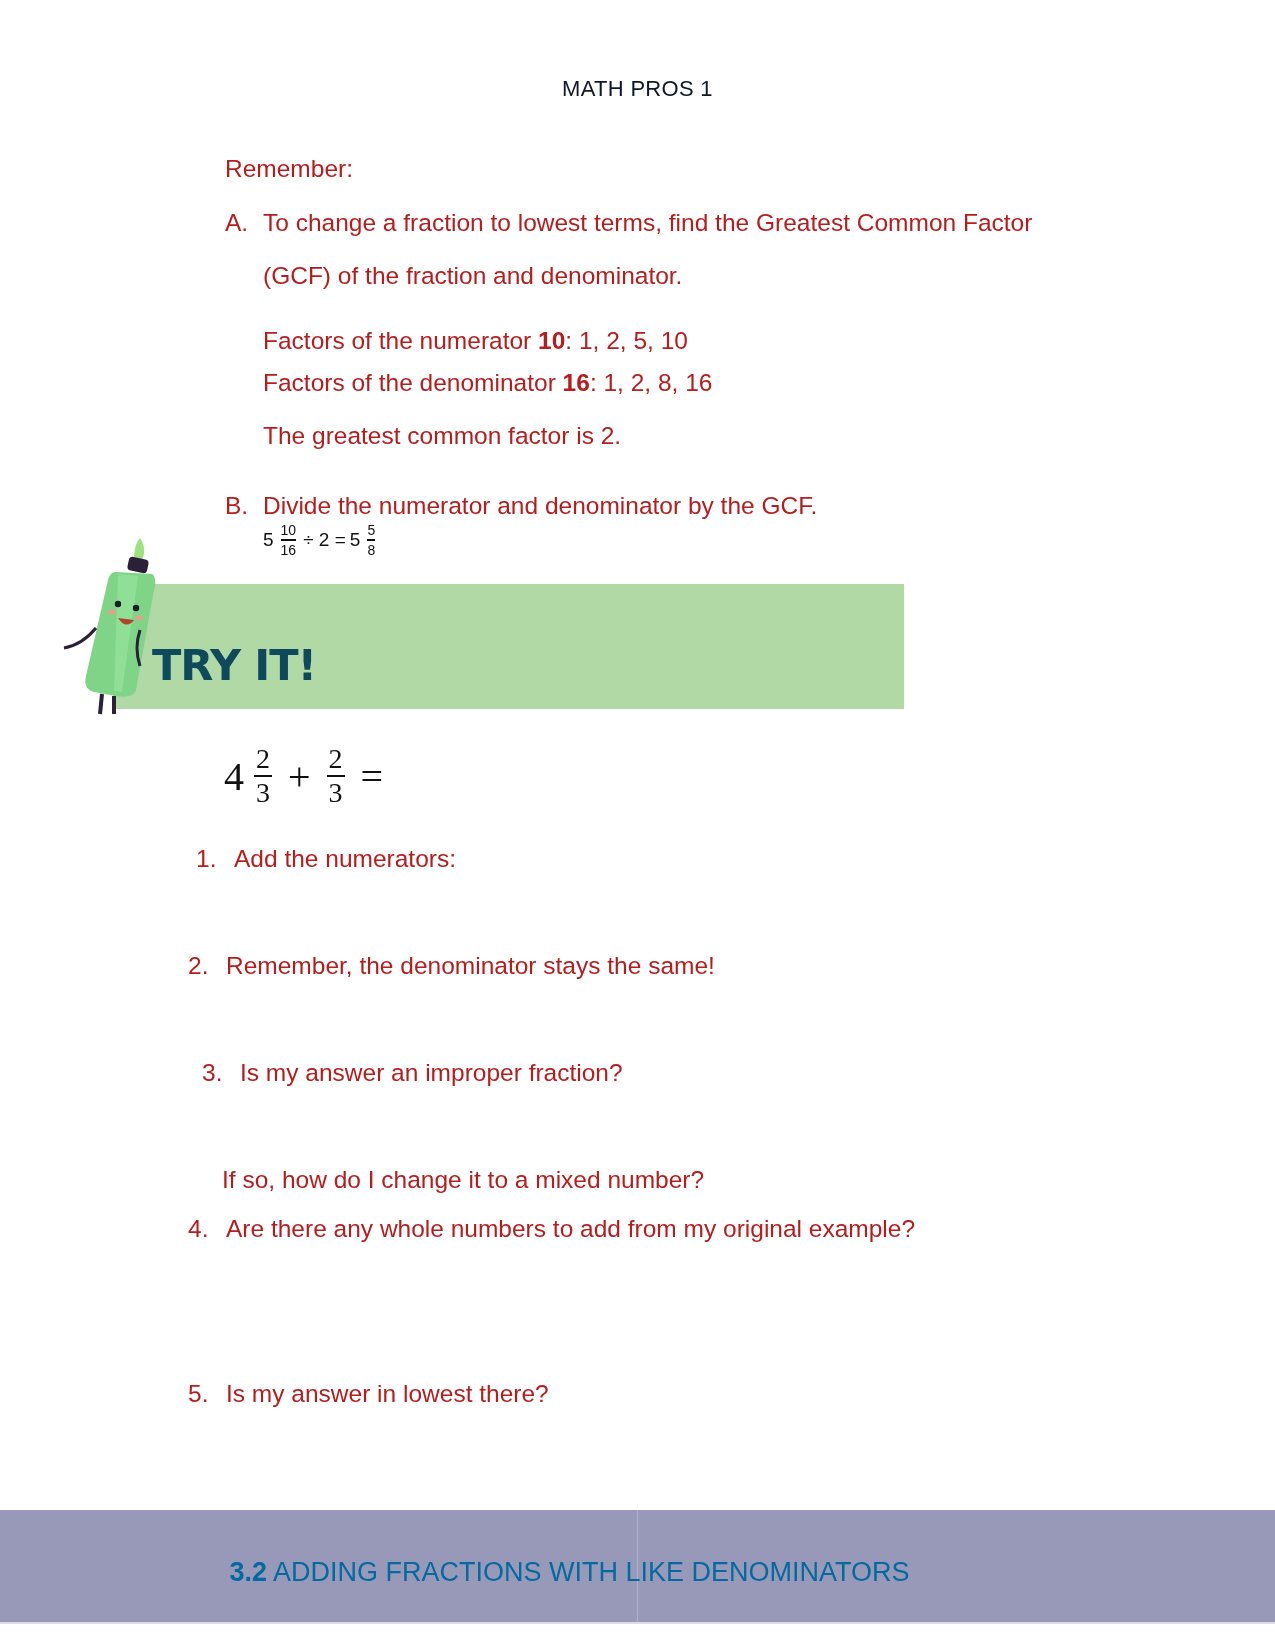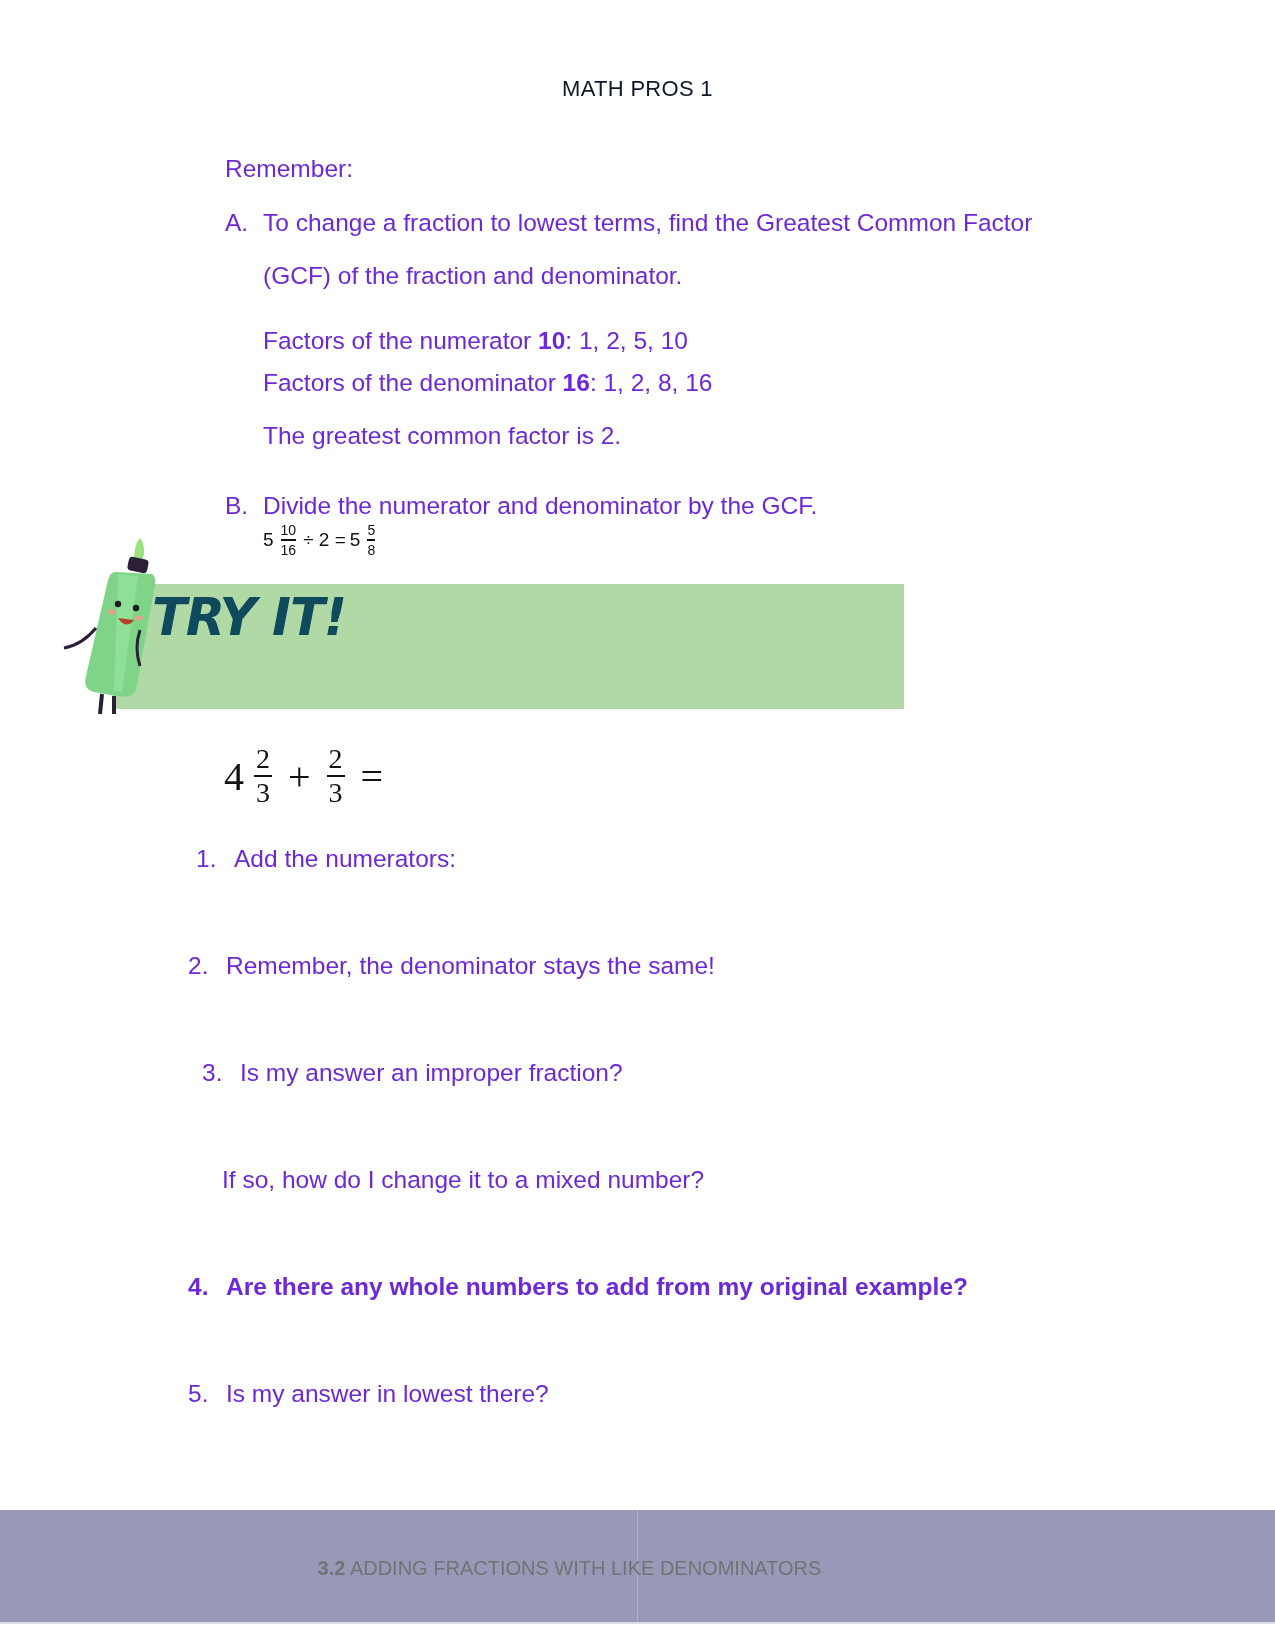--- a/index.html
+++ b/index.html
@@ -6,59 +6,59 @@
   body {
     width: 1275px; height: 1650px; position: relative; overflow: hidden;
     background: #ffffff; color: #111111;
     font-family: "Liberation Sans", "DejaVu Sans", sans-serif;
   }
   .abs { position: absolute; white-space: nowrap; }
   .header-title {
     left: 0; width: 1275px; top: 76px; text-align: center;
     font-size: 22px; color: #0f172a; letter-spacing: 0.3px;
   }
-  .body-text { font-size: 24.5px; line-height: 30px; color: #6d28d9; }
+  .body-text { font-size: 24.5px; line-height: 30px; color: #b91c1c; }
   .marker { display: inline-block; width: 38px; }
   b { font-weight: bold; }
 
   .frac { display: inline-flex; flex-direction: column; align-items: center; vertical-align: middle; margin: 0 3px; }
   .frac .num, .frac .den { line-height: 1; }
   .frac .bar { height: 1.5px; background: #111; align-self: stretch; margin: 2px 0; }
 
   .eq-small { font-size: 19px; left: 263px; top: 523px; display: flex; align-items: center; gap: 4px; }
   .eq-small .frac { font-size: 14px; }
 
   .banner {
     left: 113px; top: 584px; width: 791px; height: 125px;
     background: #b1d9a6;
   }
   .banner-label {
-    left: 152px; top: 588px;
-    font-family: "DejaVu Sans", sans-serif; font-weight: bold; font-style: italic;
-    font-size: 51px; color: #0f4a5c; letter-spacing: -1px;
+    left: 152px; top: 640px;
+    font-family: "DejaVu Sans", sans-serif; font-weight: bold; 
+    font-size: 43px; color: #0f4a5c; letter-spacing: -1px;
   }
   .mascot { left: 56px; top: 530px; width: 110px; height: 185px; }
 
   .eq-big {
     left: 224px; top: 745px; font-family: "Liberation Serif", "DejaVu Serif", serif;
     font-size: 40px; display: flex; align-items: center; gap: 6px;
   }
   .eq-big .frac { font-size: 28px; margin: 0 4px; }
   .eq-big .frac .bar { height: 2px; width: 18px; }
   .eq-big .op { margin: 0 6px; }
 
   .footer {
     left: 0; top: 1510px; width: 1275px; height: 112px; background: #9899b8;
   }
   .footer-divider {
     left: 637px; top: 1510px; width: 1px; height: 112px; background: #b0b0d4;
   }
   .footer-text {
     left: 0; width: 1139px; top: 1557px; text-align: center;
-    color: #737373; font-size: 20px;
+    color: #0369a1; font-size: 27px;
   }
   .footer-rule { left: 0; top: 1622px; width: 1275px; height: 2px; background: #dcdce8; }
 </style>
 </head>
 <body>
 
 <div class="abs header-title">MATH PROS 1</div>
 
 <div class="abs body-text" style="left:225px; top:154px;">Remember:</div>
 
@@ -135,21 +135,21 @@
 </div>
 <div class="abs body-text" style="left:188px; top:951px;">
   <span class="marker">2.</span><span>Remember, the denominator stays the same!</span>
 </div>
 <div class="abs body-text" style="left:188px; top:1058px;margin-left:14px;">
   <span class="marker">3.</span><span>Is my answer an improper fraction?</span>
 </div>
 <div class="abs body-text" style="left:184px; top:1165px;">
   <span class="marker"></span><span>If so, how do I change it to a mixed number?</span>
 </div>
-<div class="abs body-text" style="left:188px; top:1272px;font-weight:bold;">
+<div class="abs body-text" style="left:188px; top:1214px;">
   <span class="marker">4.</span><span>Are there any whole numbers to add from my original example?</span>
 </div>
 <div class="abs body-text" style="left:188px; top:1379px;">
   <span class="marker">5.</span><span>Is my answer in lowest there?</span>
 </div>
 
 <div class="abs footer"></div>
 <div class="abs footer-divider"></div>
 <div class="abs footer-text">
   <b>3.2</b><span> ADDING FRACTIONS WITH LIKE DENOMINATORS</span>

